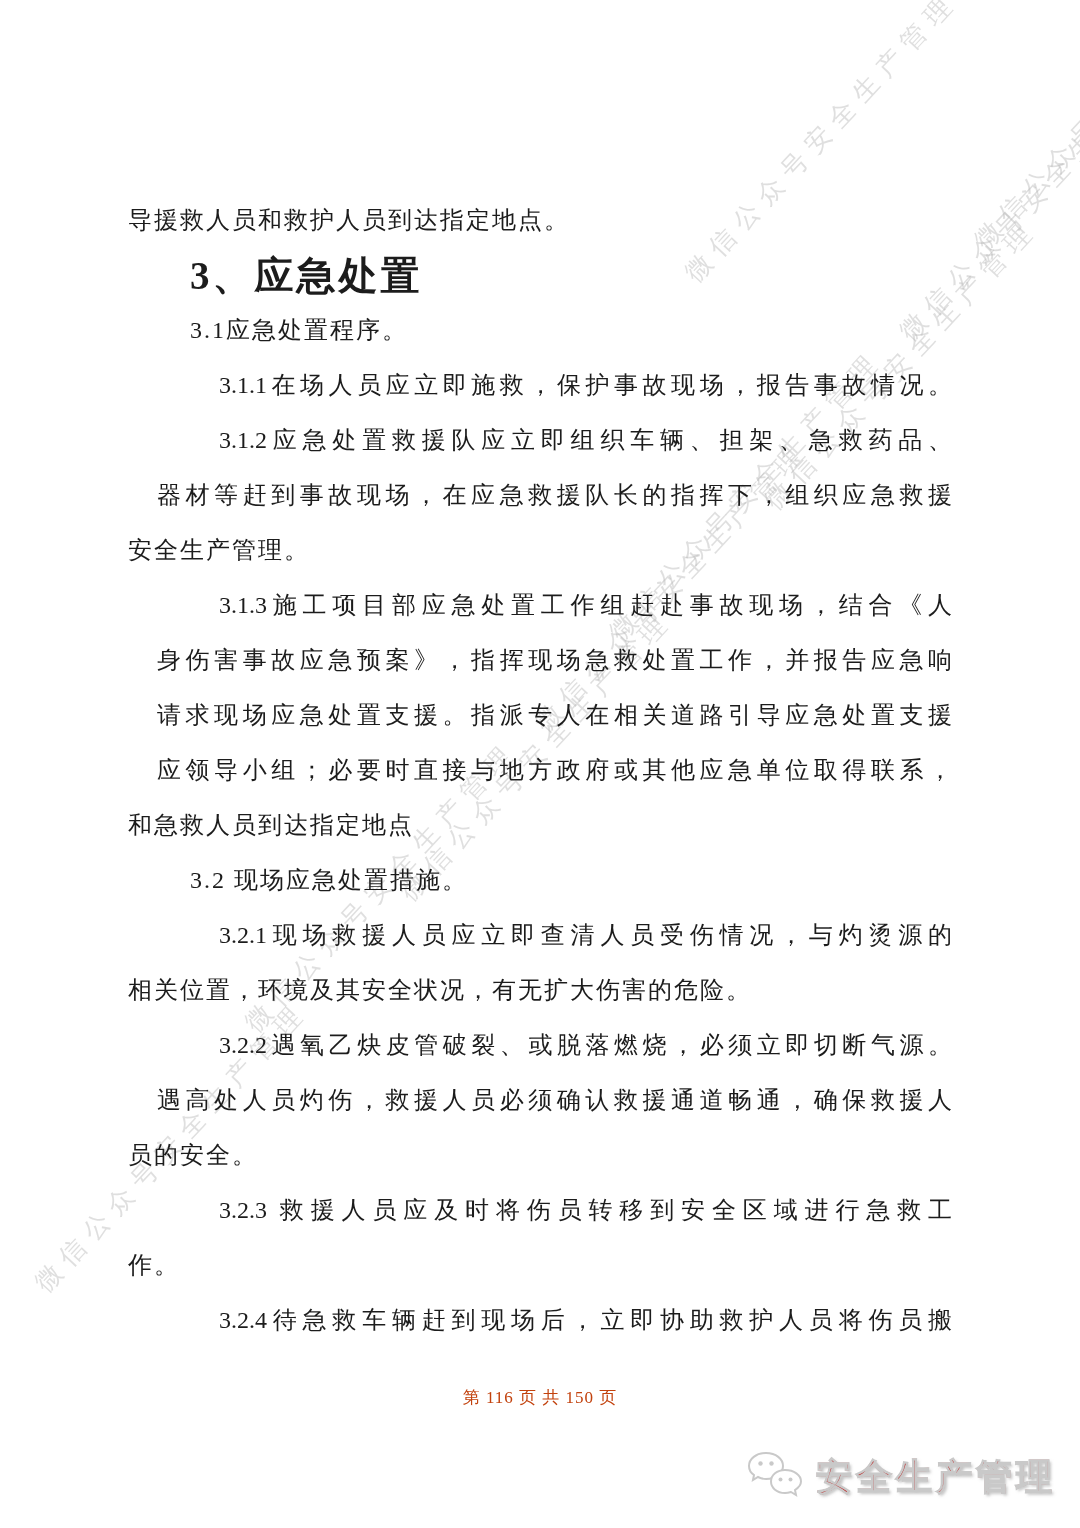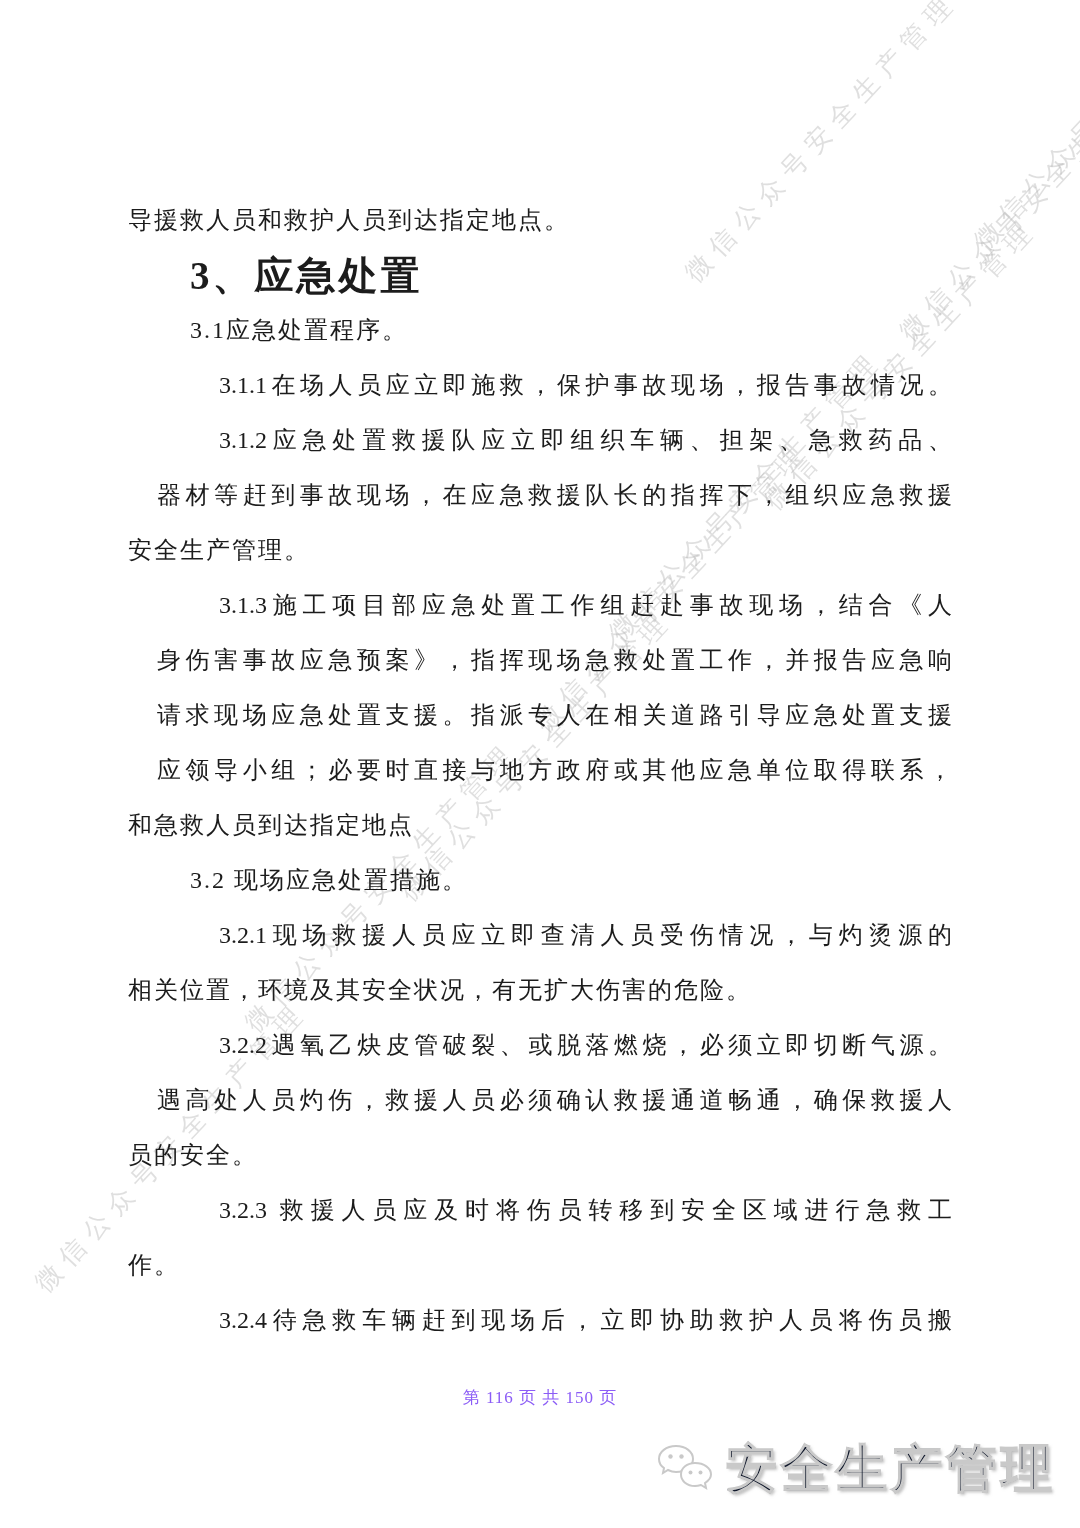--- a/index.html
+++ b/index.html
@@ -59,37 +59,37 @@
     letter-spacing:3px;
   }
 
   .footer{
     position:absolute;
     left:0;top:1386px;
     width:100%;
     text-align:center;
     font-size:17px;
     letter-spacing:1px;
-    color:#8b5cf6;
+    color:#c2410c;
   }
 
   
   .badge{
     position:absolute;
     right:24px;bottom:24px;
     display:flex;
     align-items:center;
     gap:10px;
   }
   .badge-label{
     font-family:"Liberation Sans","DejaVu Sans",sans-serif;
-    font-size:51px;
+    font-size:36px;
     font-weight:bold;
     letter-spacing:4px;
-    color:#0f172a;
+    color:#b91c1c;
     -webkit-text-stroke:1.2px #c9c9c9;
     text-shadow:2px 2px 3px rgba(145,145,145,0.55);
   }
   .badge-icon svg{display:block;}
 </style>
 </head>
 <body>
 
 <div class="page">
 

